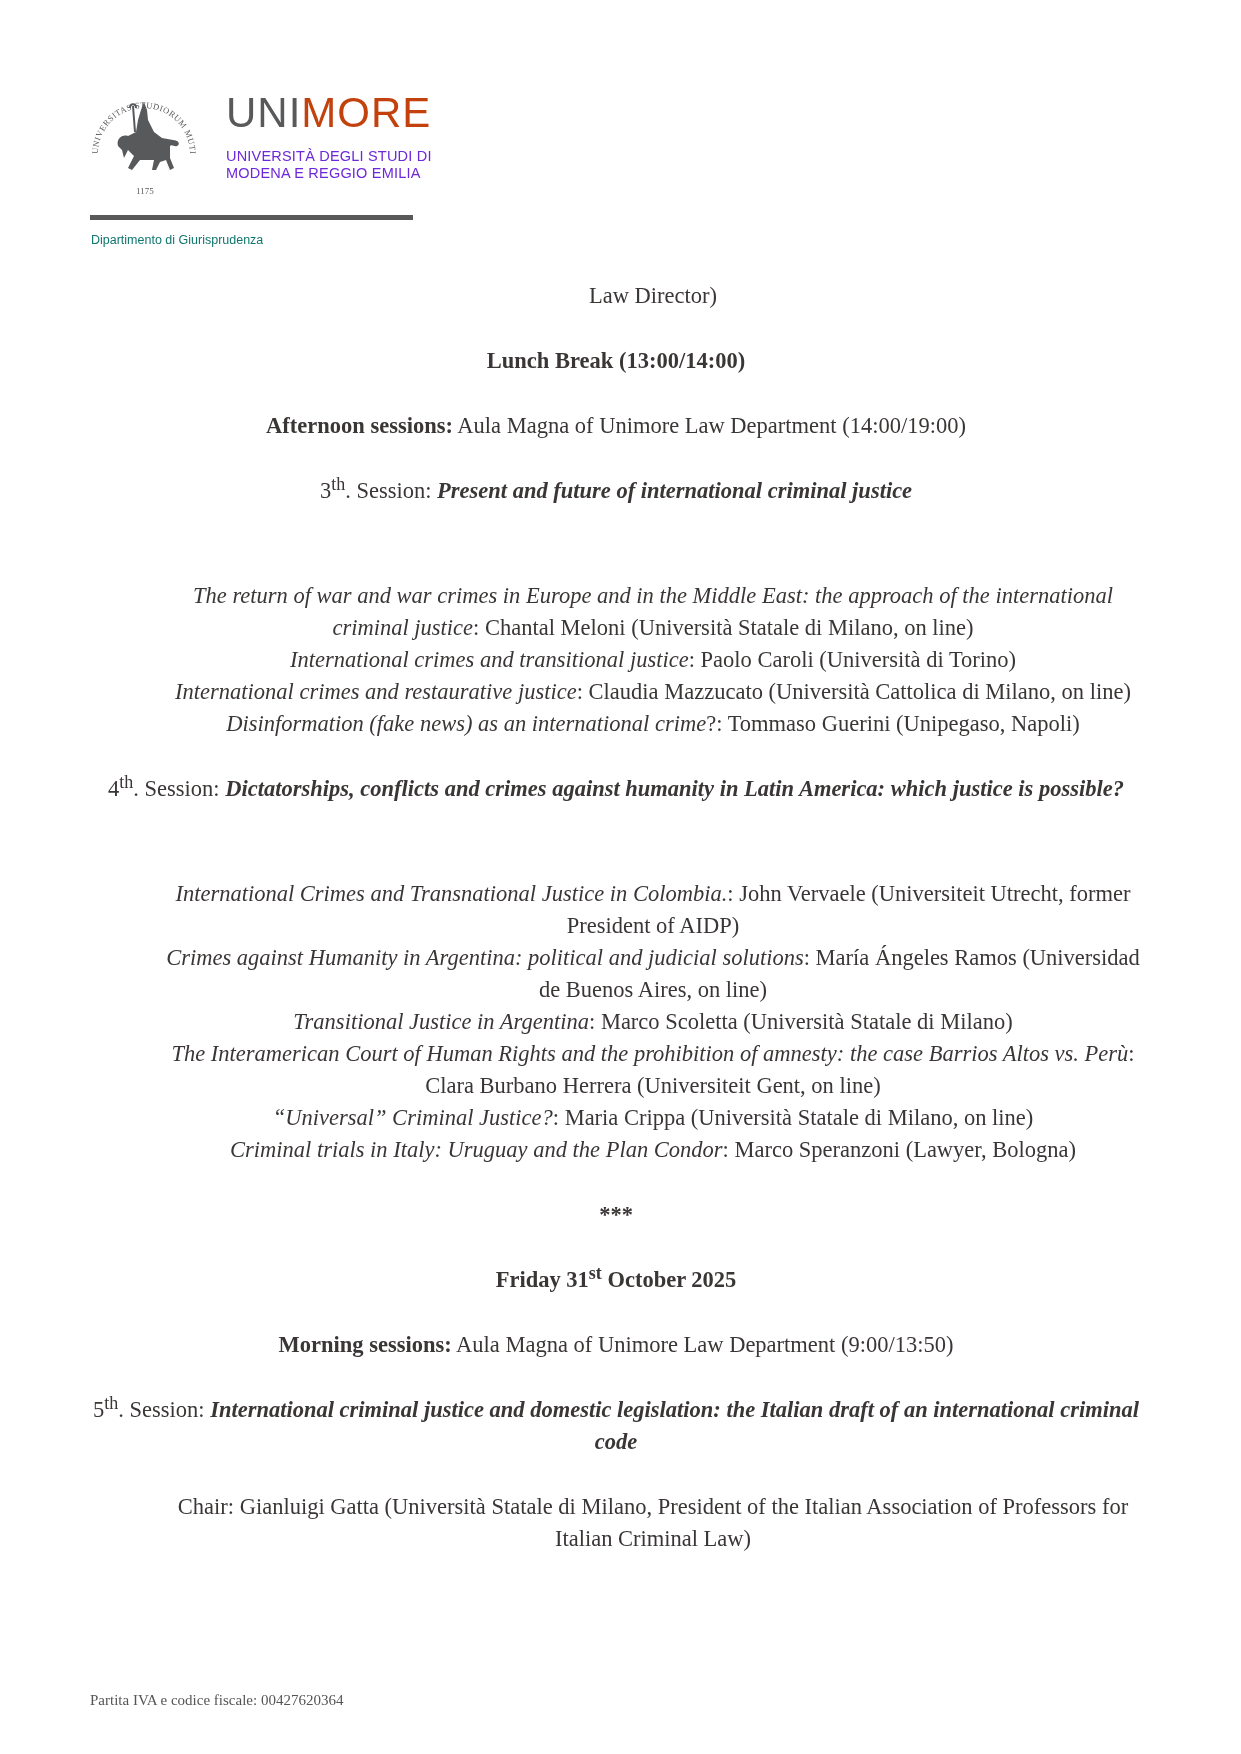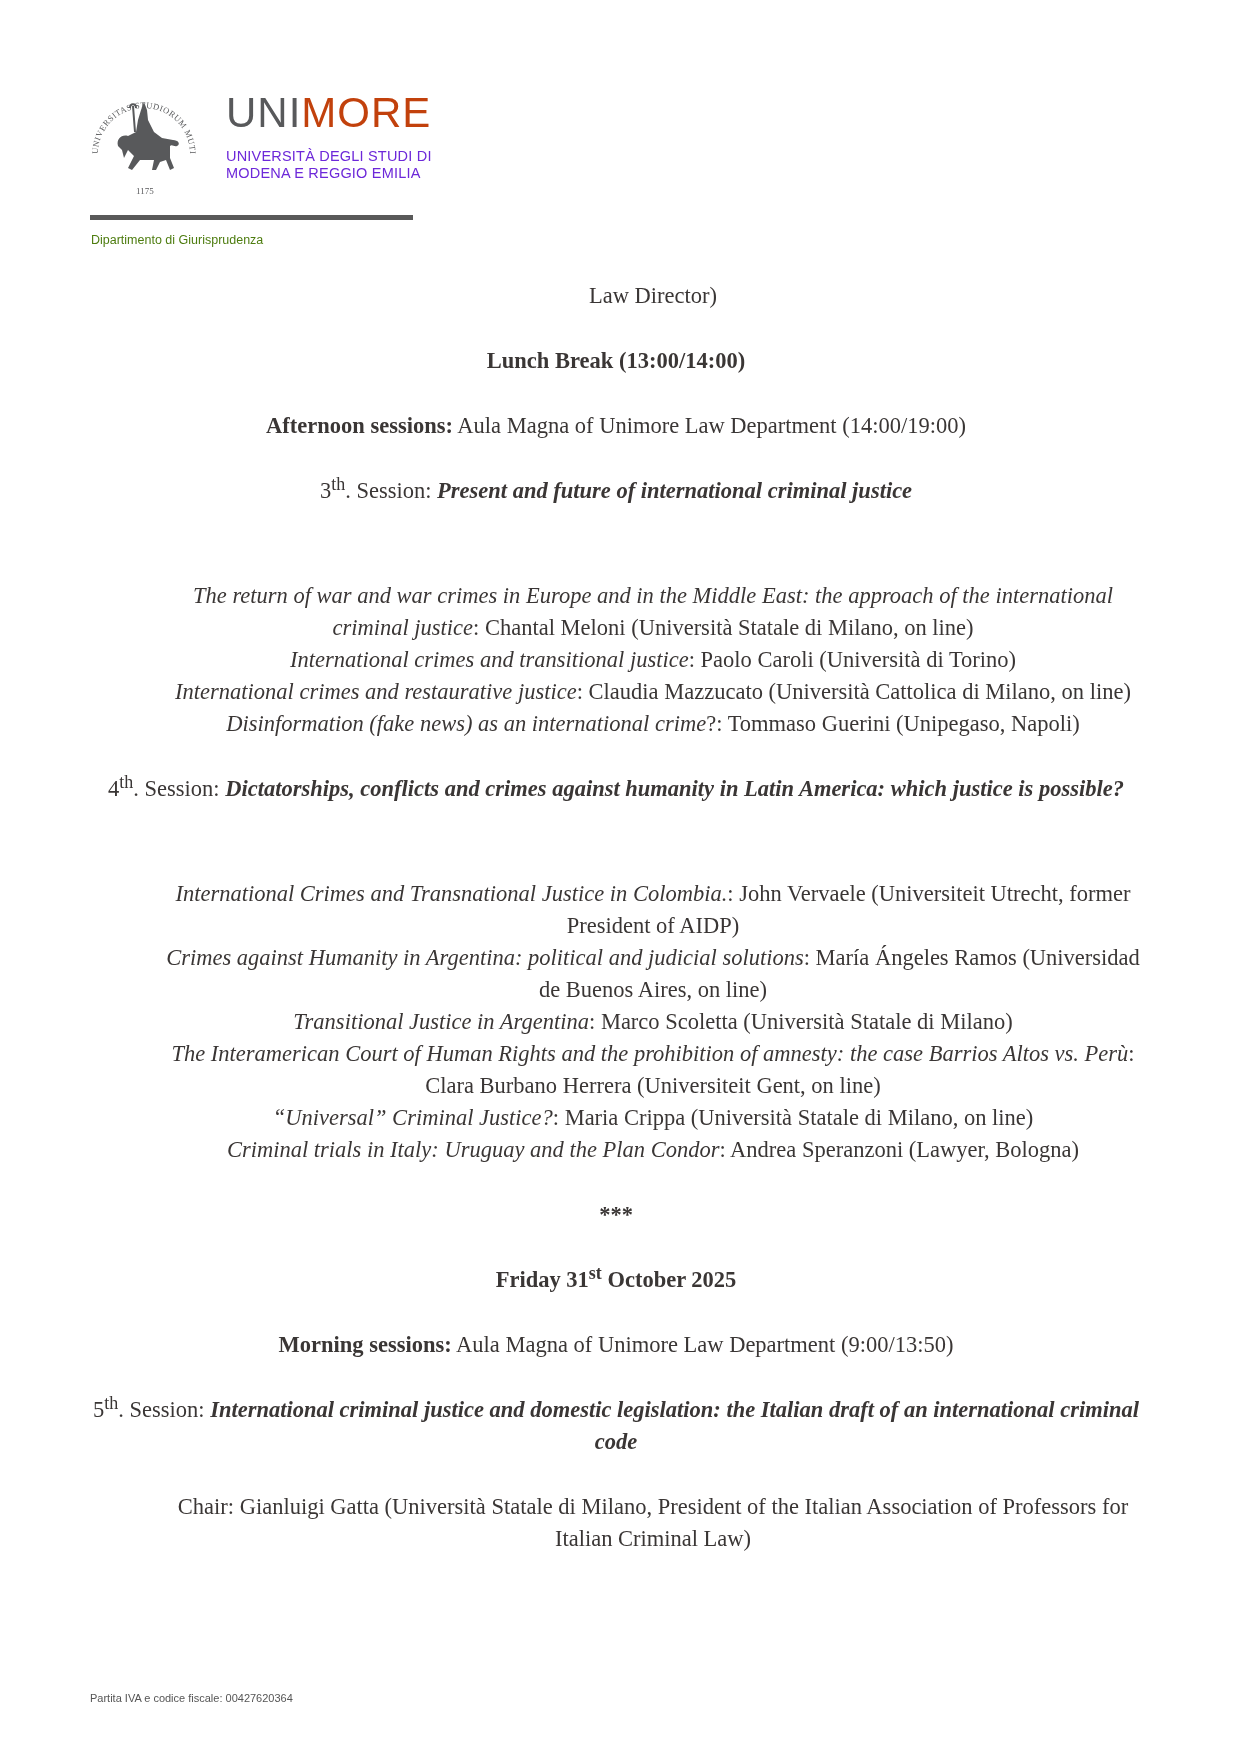--- a/index.html
+++ b/index.html
@@ -6,38 +6,38 @@
     body { width: 1241px; height: 1754px; position: relative; overflow: hidden; }
     .page { position: absolute; left: 0; top: 0; width: 1241px; height: 1754px; background: #fff; }
 
     
     .seal { position: absolute; left: 78px; top: 84px; width: 130px; height: 120px; }
     .brand { position: absolute; left: 226px; top: 92px; }
     .brand-name { font-family: "Liberation Sans", sans-serif; font-size: 42px; letter-spacing: 1px; line-height: 1; color: #58595b; }
     .brand-name .red { color: #c2410c; }
     .brand-sub { font-family: "Liberation Sans", sans-serif; font-size: 14.5px; line-height: 17px; color: #6d28d9; margin-top: 14px; letter-spacing: 0.2px; }
     .header-rule { position: absolute; left: 90px; top: 215px; width: 323px; height: 5px; background: #595959; }
-    .dept { position: absolute; left: 91px; top: 233px; font-family: "Liberation Sans", sans-serif; font-size: 12.5px; color: #4d7c0f; }
+    .dept { position: absolute; left: 91px; top: 233px; font-family: "Liberation Sans", sans-serif; font-size: 12.5px; color: #0f766e; }
 
     
     .doc { position: absolute; left: 90px; top: 280px; width: 1052px;
            font-family: "Liberation Serif", serif; font-size: 22.5px; line-height: 32px; color: #3a3635; }
     .doc p { margin: 0; text-align: center; }
     .indent { padding-left: 74px; margin-top: 40px; }
     .gap { height: 33px; }
     .justify { text-align: justify; }
     .b { font-weight: bold; }
     .bi { font-weight: bold; font-style: italic; }
     .i { font-style: italic; }
     .dark { color: #111; }
     sup { font-size: 18px; line-height: 0; vertical-align: super; }
     .center { text-align: center; }
     .stars { font-weight: bold; }
 
-    .footer { position: absolute; left: 90px; top: 1692px; font-family: Liberation Sans, sans-serif; font-size: 11px; color: #555; }
+    .footer { position: absolute; left: 90px; top: 1692px; font-family: Liberation Serif, serif; font-size: 15px; color: #555; }
   </style>
 </head>
 <body>
 
 <div class="page">
 
   <svg class="seal" viewBox="0 0 130 120">
     <defs>
       <path id="arc" d="M 20 70 A 46 46 0 1 1 112 70"></path>
     </defs>
@@ -81,21 +81,21 @@
     <div class="gap"></div>
 
     <p class="justify"><span>4</span><sup>th</sup><span>. Session: </span><span class="bi">Dictatorships, conflicts and crimes against humanity in Latin America: which justice is possible?</span></p>
     <div class="gap"></div>
     <div class="indent justify">
       <p><span class="i">International Crimes and Transnational Justice in Colombia.</span><span>: </span><span>John Vervaele (Universiteit Utrecht, former President of AIDP)</span></p>
       <p><span class="i">Crimes against Humanity in Argentina: political and judicial solutions</span><span>: </span><span>María Ángeles Ramos (Universidad de Buenos Aires, on line)</span></p>
       <p><span class="i">Transitional Justice in Argentina</span><span>: </span><span>Marco Scoletta (Università Statale di Milano)</span></p>
       <p><span class="i">The Interamerican Court of Human Rights and the prohibition of amnesty: the case Barrios Altos vs. Perù</span><span>: </span><span>Clara Burbano Herrera (Universiteit Gent, on line)</span></p>
       <p><span class="i">“Universal” Criminal Justice?</span><span>: </span><span>Maria Crippa (Università Statale di Milano, on line)</span></p>
-      <p><span class="i">Criminal trials in Italy: Uruguay and the Plan Condor</span><span>: </span><span>Andrea Speranzoni (Lawyer, Bologna)</span></p>
+      <p><span class="i">Criminal trials in Italy: Uruguay and the Plan Condor</span><span>: </span><span>Marco Speranzoni (Lawyer, Bologna)</span></p>
     </div>
     <div class="gap"></div>
 
     <p class="center stars">***</p>
     <div class="gap"></div>
 
     <p class="b"><span>Friday 31</span><sup>st</sup><span> October 2025</span></p>
     <div class="gap"></div>
 
     <p><span class="b">Morning sessions:</span><span> Aula Magna of Unimore Law Department (9:00/13:50)</span></p>

